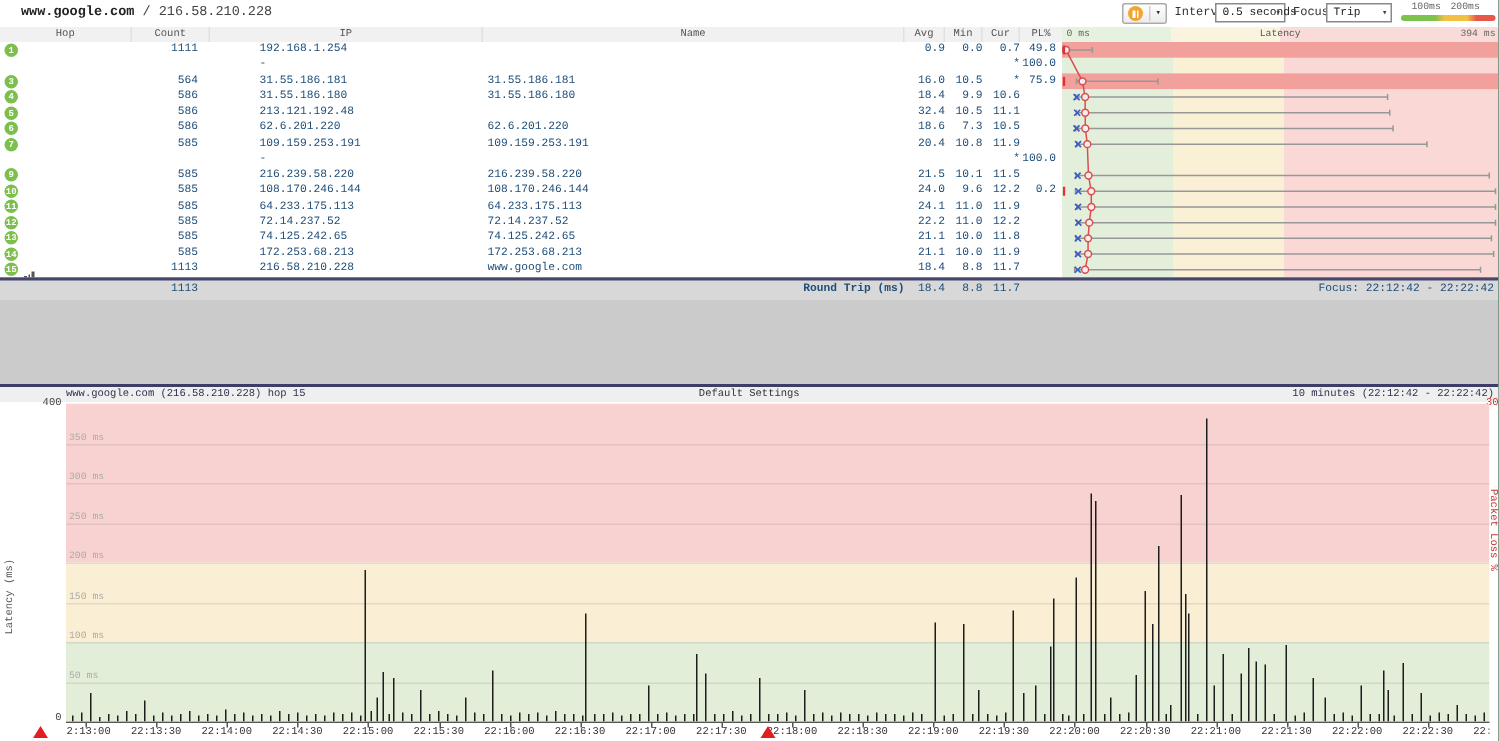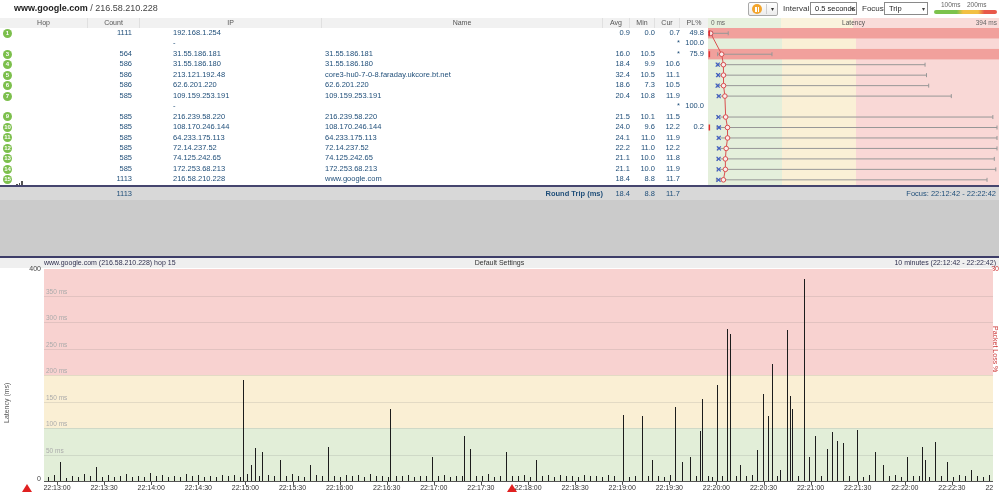--- a/index.html
+++ b/index.html
@@ -1,17 +1,17 @@
 <!DOCTYPE html>
 <html><head>
 <meta charset="utf-8">
 <style>
   html,body{margin:0;padding:0;background:#bfbfbf;}
   #app{position:relative;width:999px;height:494px;background:#14532d;overflow:hidden;
-       font-family:Liberation Sans, sans-serif;-webkit-font-smoothing:antialiased;}
+       font-family:Liberation Mono, monospace;-webkit-font-smoothing:antialiased;}
   
   #title-bar{position:absolute;top:0;left:0;right:0;height:18px;background:#fff;border-bottom:1px solid #e2e2e2;}
   .title-text{position:absolute;left:14px;top:3px;font-size:9px;color:#333;white-space:nowrap;}
   .host{font-weight:bold;color:#222;}
   .ip-part{color:#444;}
   .ctrl-label{position:absolute;top:4px;font-size:8px;color:#333;}
   .combo{position:absolute;top:2px;height:13px;border:1px solid #8a8a8a;background:#fff;
          font-size:7.5px;color:#222;line-height:12px;padding:0 12px 0 4px;box-sizing:border-box;white-space:nowrap;}
   .combo .arr{position:absolute;right:2px;top:0;font-size:6px;color:#444;line-height:12px;}
   #pause-btn{position:absolute;left:748px;top:2px;width:30px;height:14px;border:1px solid #a9a9a9;
@@ -160,21 +160,20 @@
         <span class="cell c-name">31.55.186.180</span>
         <span class="cell c-avg">18.4</span>
         <span class="cell c-min">9.9</span>
         <span class="cell c-cur">10.6</span>
         <span class="cell c-pl"></span>
       </div>
       <div class="trace-row">
         <span class="hop-badge">5</span>
         <span class="cell c-count">586</span>
         <span class="cell c-ip">213.121.192.48</span>
-        <span class="cell c-name">core3-hu0-7-0-8.faraday.ukcore.bt.net</span>
         <span class="cell c-avg">32.4</span>
         <span class="cell c-min">10.5</span>
         <span class="cell c-cur">11.1</span>
         <span class="cell c-pl"></span>
       </div>
       <div class="trace-row">
         <span class="hop-badge">6</span>
         <span class="cell c-count">586</span>
         <span class="cell c-ip">62.6.201.220</span>
         <span class="cell c-name">62.6.201.220</span>

